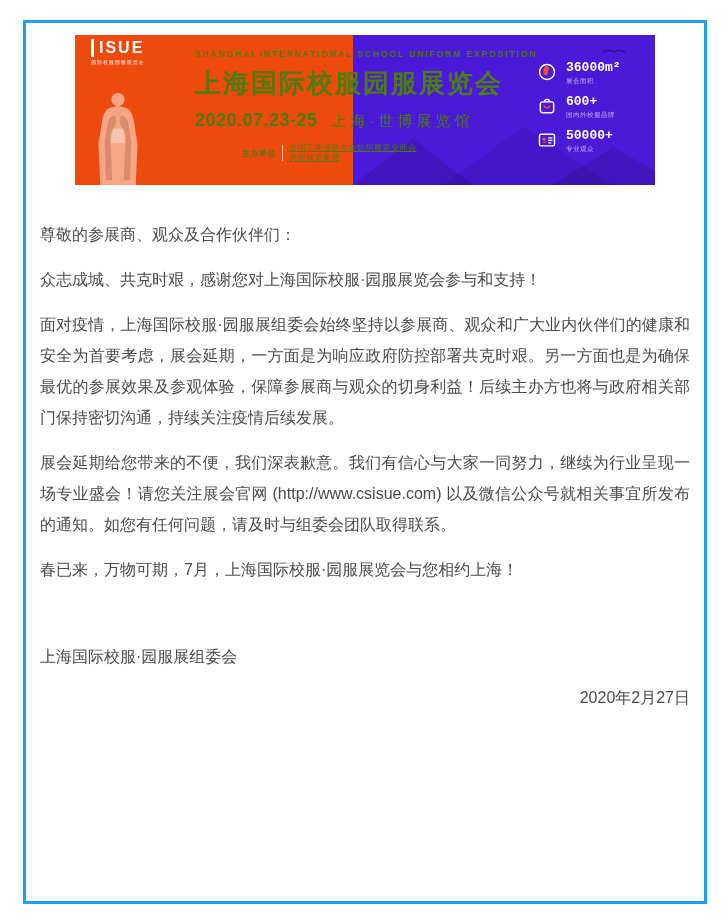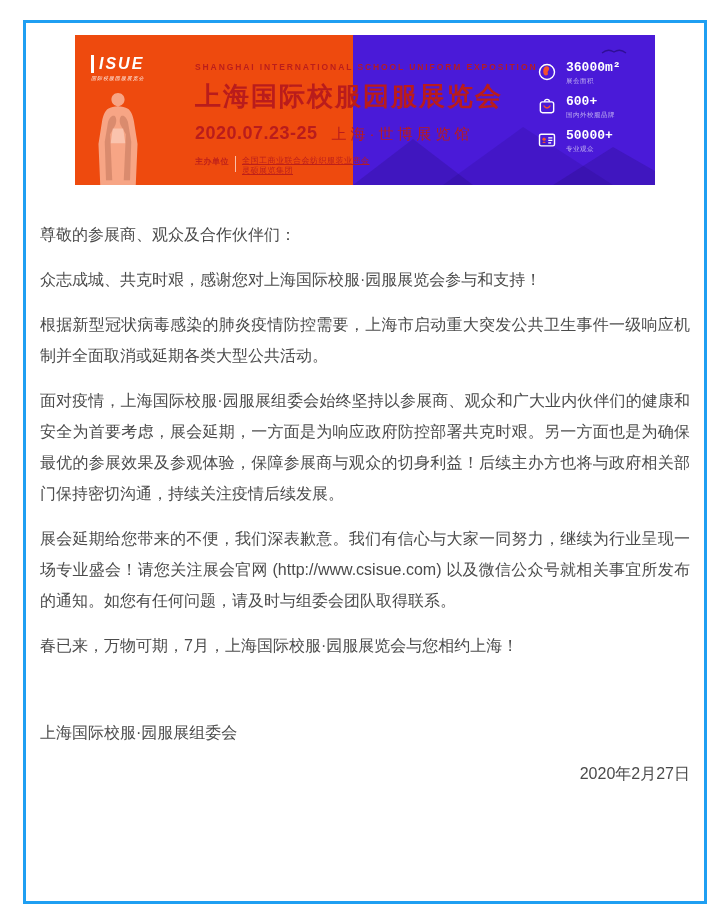--- a/index.html
+++ b/index.html
@@ -17,33 +17,33 @@
   
   .banner {
     position:relative; width:580px; height:150px; margin:12px auto 0 auto;
     overflow:hidden;
   }
   .banner-left  { position:absolute; left:0; top:0; width:48%; height:100%; background:#ee4a0e; }
   .banner-right { position:absolute; right:0; top:0; width:52%; height:100%; background:#4a1ad8; }
   .mountains { position:absolute; right:0; bottom:0; width:302px; height:72px; }
   .bird { position:absolute; right:28px; top:12px; width:26px; height:8px; }
 
-  .logo { position:absolute; left:16px; top:20px; color:#fff; z-index:3;font-style:italic; }
+  .logo { position:absolute; left:16px; top:4px; color:#fff; z-index:3; }
   .logo-text { font-size:16px; font-weight:bold; letter-spacing:2px; border-left:3px solid #fff; padding-left:5px; }
   .logo-sub  { font-size:6px; letter-spacing:1px; opacity:.9; margin-top:2px; transform:scale(.85); transform-origin:left top; white-space:nowrap; }
 
   .statue { position:absolute; left:6px; bottom:0; width:74px; height:94px; z-index:2; }
 
-  .title-block { position:absolute; left:120px; top:27px; z-index:3; color:#b91c1c; }
+  .title-block { position:absolute; left:120px; top:14px; z-index:3; color:#4d7c0f; }
   .title-en { font-size:8.5px; font-weight:bold; letter-spacing:1.9px; opacity:.95; white-space:nowrap; }
   .title-zh { font-size:26px; font-weight:bold; letter-spacing:2px; margin-top:7px; white-space:nowrap; }
   .date-row { margin-top:9px; display:flex; align-items:baseline; }
   .date-num { font-size:18px; font-weight:bold; letter-spacing:.5px; }
   .venue    { font-size:15px; font-weight:normal; letter-spacing:4px; margin-left:14px; }
-  .organizer { margin-top:12px; display:flex; align-items:flex-start; font-size:8px; letter-spacing:.5px; opacity:.92; }
+  .organizer { margin-top:12px; display:flex; align-items:center; font-size:8px; letter-spacing:.5px; opacity:.92;margin-left:47px; }
   .org-label { font-weight:bold; white-space:nowrap; }
   .org-divider { width:1px; height:16px; background:rgba(255,255,255,.7); margin:0 6px; }
   .org-lines div { line-height:10px; white-space:nowrap;text-decoration:underline; }
 
   .stats { position:absolute; left:462px; top:26px; z-index:3;font-family:Liberation Mono, monospace; }
   .stat-row { display:flex; align-items:flex-start; margin-bottom:9px; }
   .stat-icon { width:20px; height:20px; margin-right:9px; margin-top:1px; flex:none; }
   .stat-value { font-size:13px; font-weight:bold; color:#fff; line-height:14px; white-space:nowrap; }
   .stat-label { font-size:6.5px; color:rgba(255,255,255,.62); margin-top:2px; letter-spacing:.5px; white-space:nowrap; }
 
@@ -140,21 +140,20 @@
           <div class="stat-value">50000+</div>
           <div class="stat-label">专业观众</div>
         </div>
       </div>
     </div>
   </div>
 
   <div class="content">
     <p>尊敬的参展商、观众及合作伙伴们：</p>
     <p>众志成城、共克时艰，感谢您对上海国际校服·园服展览会参与和支持！</p>
-    <p>根据新型冠状病毒感染的肺炎疫情防控需要，上海市启动重大突发公共卫生事件一级响应机制并全面取消或延期各类大型公共活动。</p>
     <p>面对疫情，上海国际校服·园服展组委会始终坚持以参展商、观众和广大业内伙伴们的健康和安全为首要考虑，展会延期，一方面是为响应政府防控部署共克时艰。另一方面也是为确保最优的参展效果及参观体验，保障参展商与观众的切身利益！后续主办方也将与政府相关部门保持密切沟通，持续关注疫情后续发展。</p>
     <p>展会延期给您带来的不便，我们深表歉意。我们有信心与大家一同努力，继续为行业呈现一场专业盛会！请您关注展会官网 (http://www.csisue.com) 以及微信公众号就相关事宜所发布的通知。如您有任何问题，请及时与组委会团队取得联系。</p>
     <p>春已来，万物可期，7月，上海国际校服·园服展览会与您相约上海！</p>
     <div class="sign-block">上海国际校服·园服展组委会</div>
     <div class="sign-date">2020年2月27日</div>
   </div>
 
 </div>
 
 </body></html>

